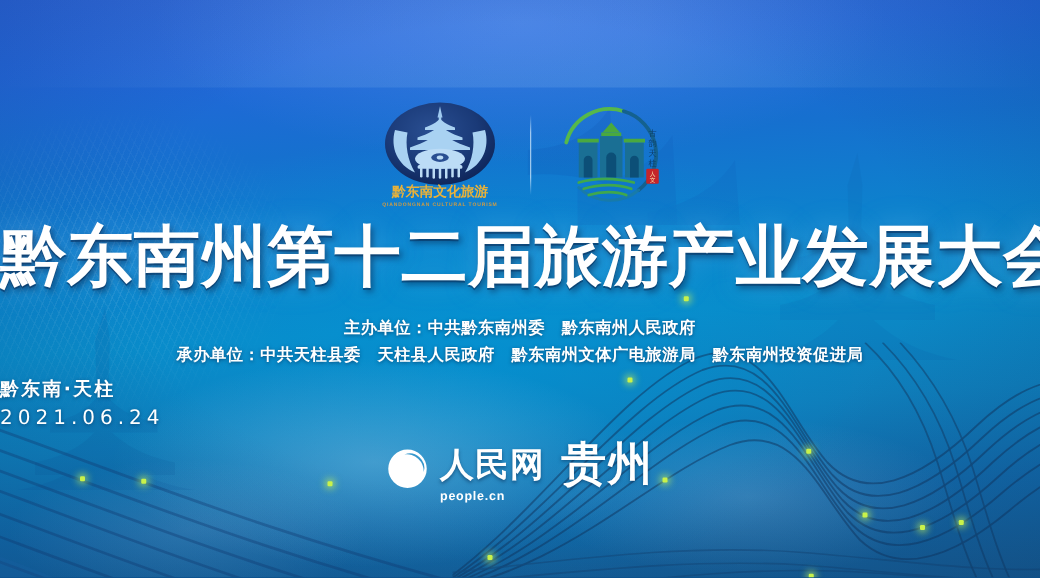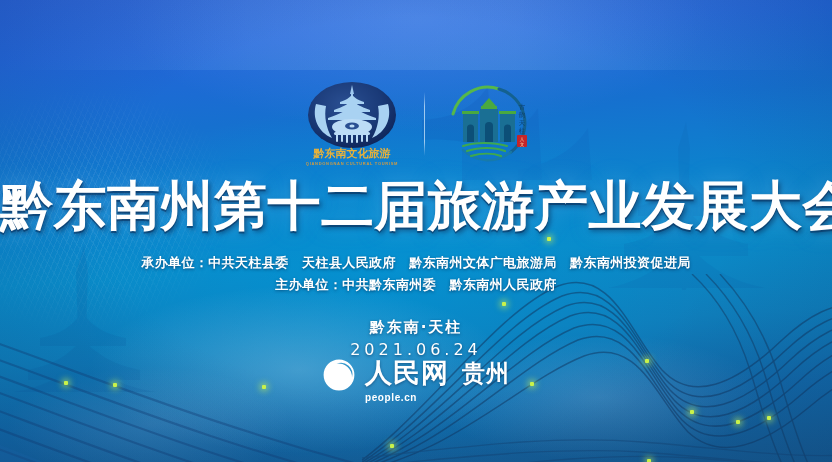--- a/index.html
+++ b/index.html
@@ -101,21 +101,21 @@
     font-family:"DejaVu Sans","Liberation Sans",sans-serif;
     font-weight:bold;
     font-size:13px;
     line-height:22px;
     letter-spacing:.4px;
     white-space:nowrap;
     text-shadow:0 1px 3px rgba(8,40,80,.65);
   }
 
   
-  #placedate{position:absolute;left:0;right:0;top:316px;text-align:center;}
+  #placedate{position:absolute;left:0;right:0;top:300px;}
   .place{
     color:#ffffff;font-weight:bold;font-size:15px;line-height:22px;letter-spacing:2px;
     font-family:"DejaVu Sans","Liberation Sans",sans-serif;
     text-shadow:0 1px 3px rgba(8,40,80,.6);
   }
   .date{
     color:#ffffff;font-size:16px;line-height:24px;letter-spacing:4px;
     font-family:"DejaVu Sans","Liberation Sans",sans-serif;
     text-shadow:0 1px 3px rgba(8,40,80,.6);
   }
@@ -131,23 +131,23 @@
     color:#ffffff;font-weight:bold;font-size:27px;line-height:29px;letter-spacing:1px;
     font-family:"DejaVu Sans","Liberation Sans",sans-serif;
     text-shadow:0 1px 3px rgba(8,40,80,.55);
   }
   .brand-cn .en{
     color:#ffffff;font-weight:bold;font-size:10px;line-height:12px;letter-spacing:.6px;
     font-family:"Liberation Sans",sans-serif;
     margin-top:5px;
   }
   .brand-prov{
-    color:#ffffff;font-weight:bold;font-size:23px;line-height:30px;letter-spacing:1px;
+    color:#ffffff;font-weight:bold;font-size:36px;line-height:30px;letter-spacing:1px;
     margin-left:4px;align-self:flex-start;margin-top:1px;
-    font-family:Liberation Serif, serif;
+    font-family:Liberation Mono, monospace;
     text-shadow:0 1px 3px rgba(8,40,80,.55);
   }
 </style>
 </head>
 <body>
 
 <div id="poster">
 
   <div class="bg topglow"></div>
   <div class="bg mist-a"></div>
@@ -308,22 +308,22 @@
 
       <rect x="76" y="53" width="10" height="12" rx="1" fill="#c4252a"></rect>
       <text x="81" y="58.5" text-anchor="middle" font-family="'DejaVu Sans',sans-serif" font-size="4.6" fill="#ffe9b0">人</text>
       <text x="81" y="63.5" text-anchor="middle" font-family="'DejaVu Sans',sans-serif" font-size="4.6" fill="#ffe9b0">文</text>
     </svg>
   </div>
 
   <div id="title">黔东南州第十二届旅游产业发展大会</div>
 
   <div id="orgs">
+    <div class="org-line">主办单位：中共黔东南州委　黔东南州人民政府</div>
     <div class="org-line">承办单位：中共天柱县委　天柱县人民政府　黔东南州文体广电旅游局　黔东南州投资促进局</div>
-    <div class="org-line">主办单位：中共黔东南州委　黔东南州人民政府</div>
   </div>
 
   <div id="placedate">
     <div class="place">黔东南·天柱</div>
     <div class="date">2021.06.24</div>
   </div>
 
   <div id="brand">
     <svg class="brand-mark" width="34" height="34" viewBox="0 0 34 34">
       <path d="M17 1.6 A15.4 15.4 0 1 0 17 32.4 A15.4 15.4 0 1 0 17 1.6 Z

